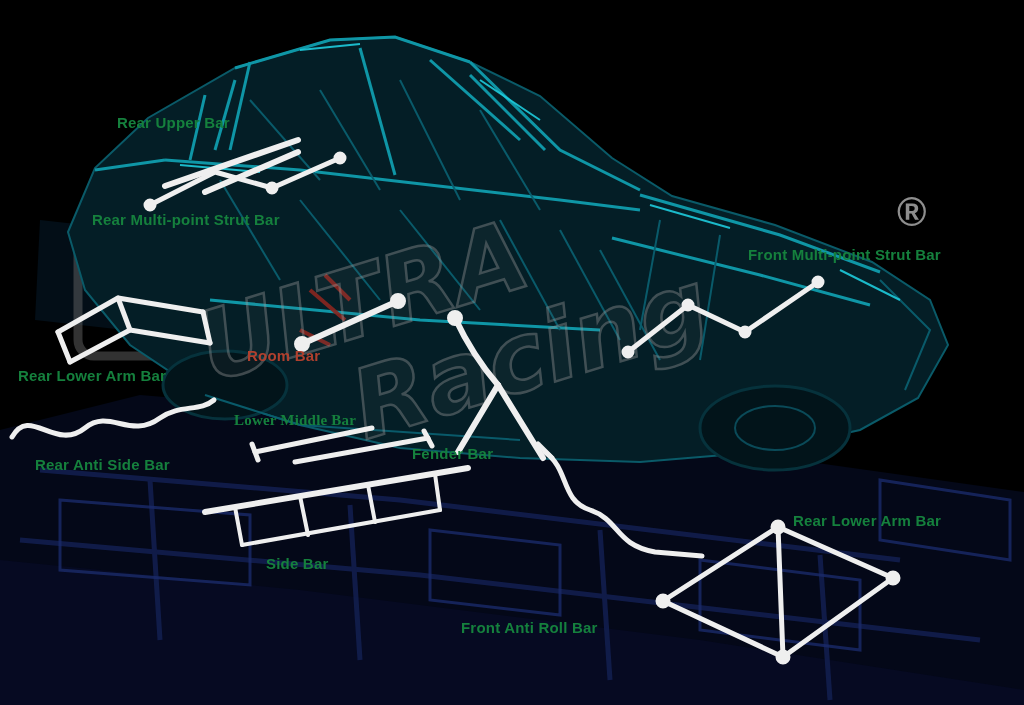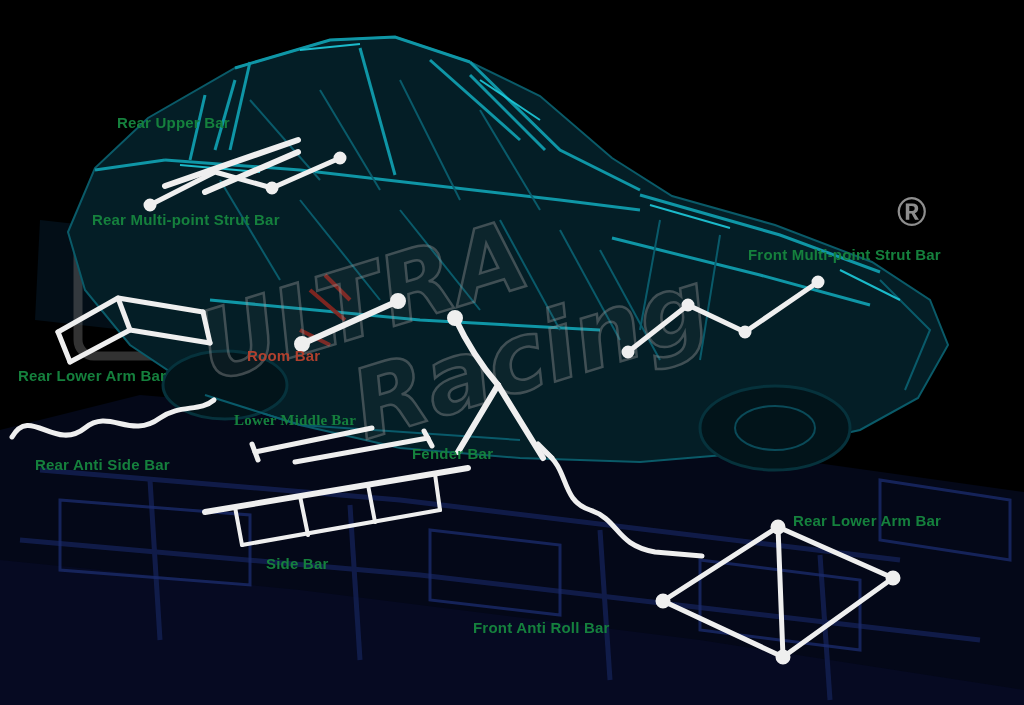--- a/index.html
+++ b/index.html
@@ -196,16 +196,16 @@
   <div class="label" style="left:117px;top:114px;">Rear Upper Bar</div>
   <div class="label" style="left:92px;top:211px;">Rear Multi-point Strut Bar</div>
   <div class="label" style="left:748px;top:246px;text-align:right;">Front Multi-point Strut Bar</div>
   <div class="label red" style="left:247px;top:309px;">Room Bar</div>
   <div class="label" style="left:18px;top:367px;">Rear Lower Arm Bar</div>
   <div class="label" style="left:234px;top:412px;font-family:Liberation Serif, serif;">Lower Middle Bar</div>
   <div class="label" style="left:412px;top:445px;">Fender Bar</div>
   <div class="label" style="left:35px;top:456px;">Rear Anti Side Bar</div>
   <div class="label" style="left:793px;top:512px;">Rear Lower Arm Bar</div>
   <div class="label" style="left:266px;top:555px;">Side Bar</div>
-  <div class="label" style="left:461px;top:619px;margin-left:12px;">Front Anti Roll Bar</div>
+  <div class="label" style="left:461px;top:619px;">Front Anti Roll Bar</div>
 
   <div id="reg-mark">®</div>
 </div>
 
 </body></html>

